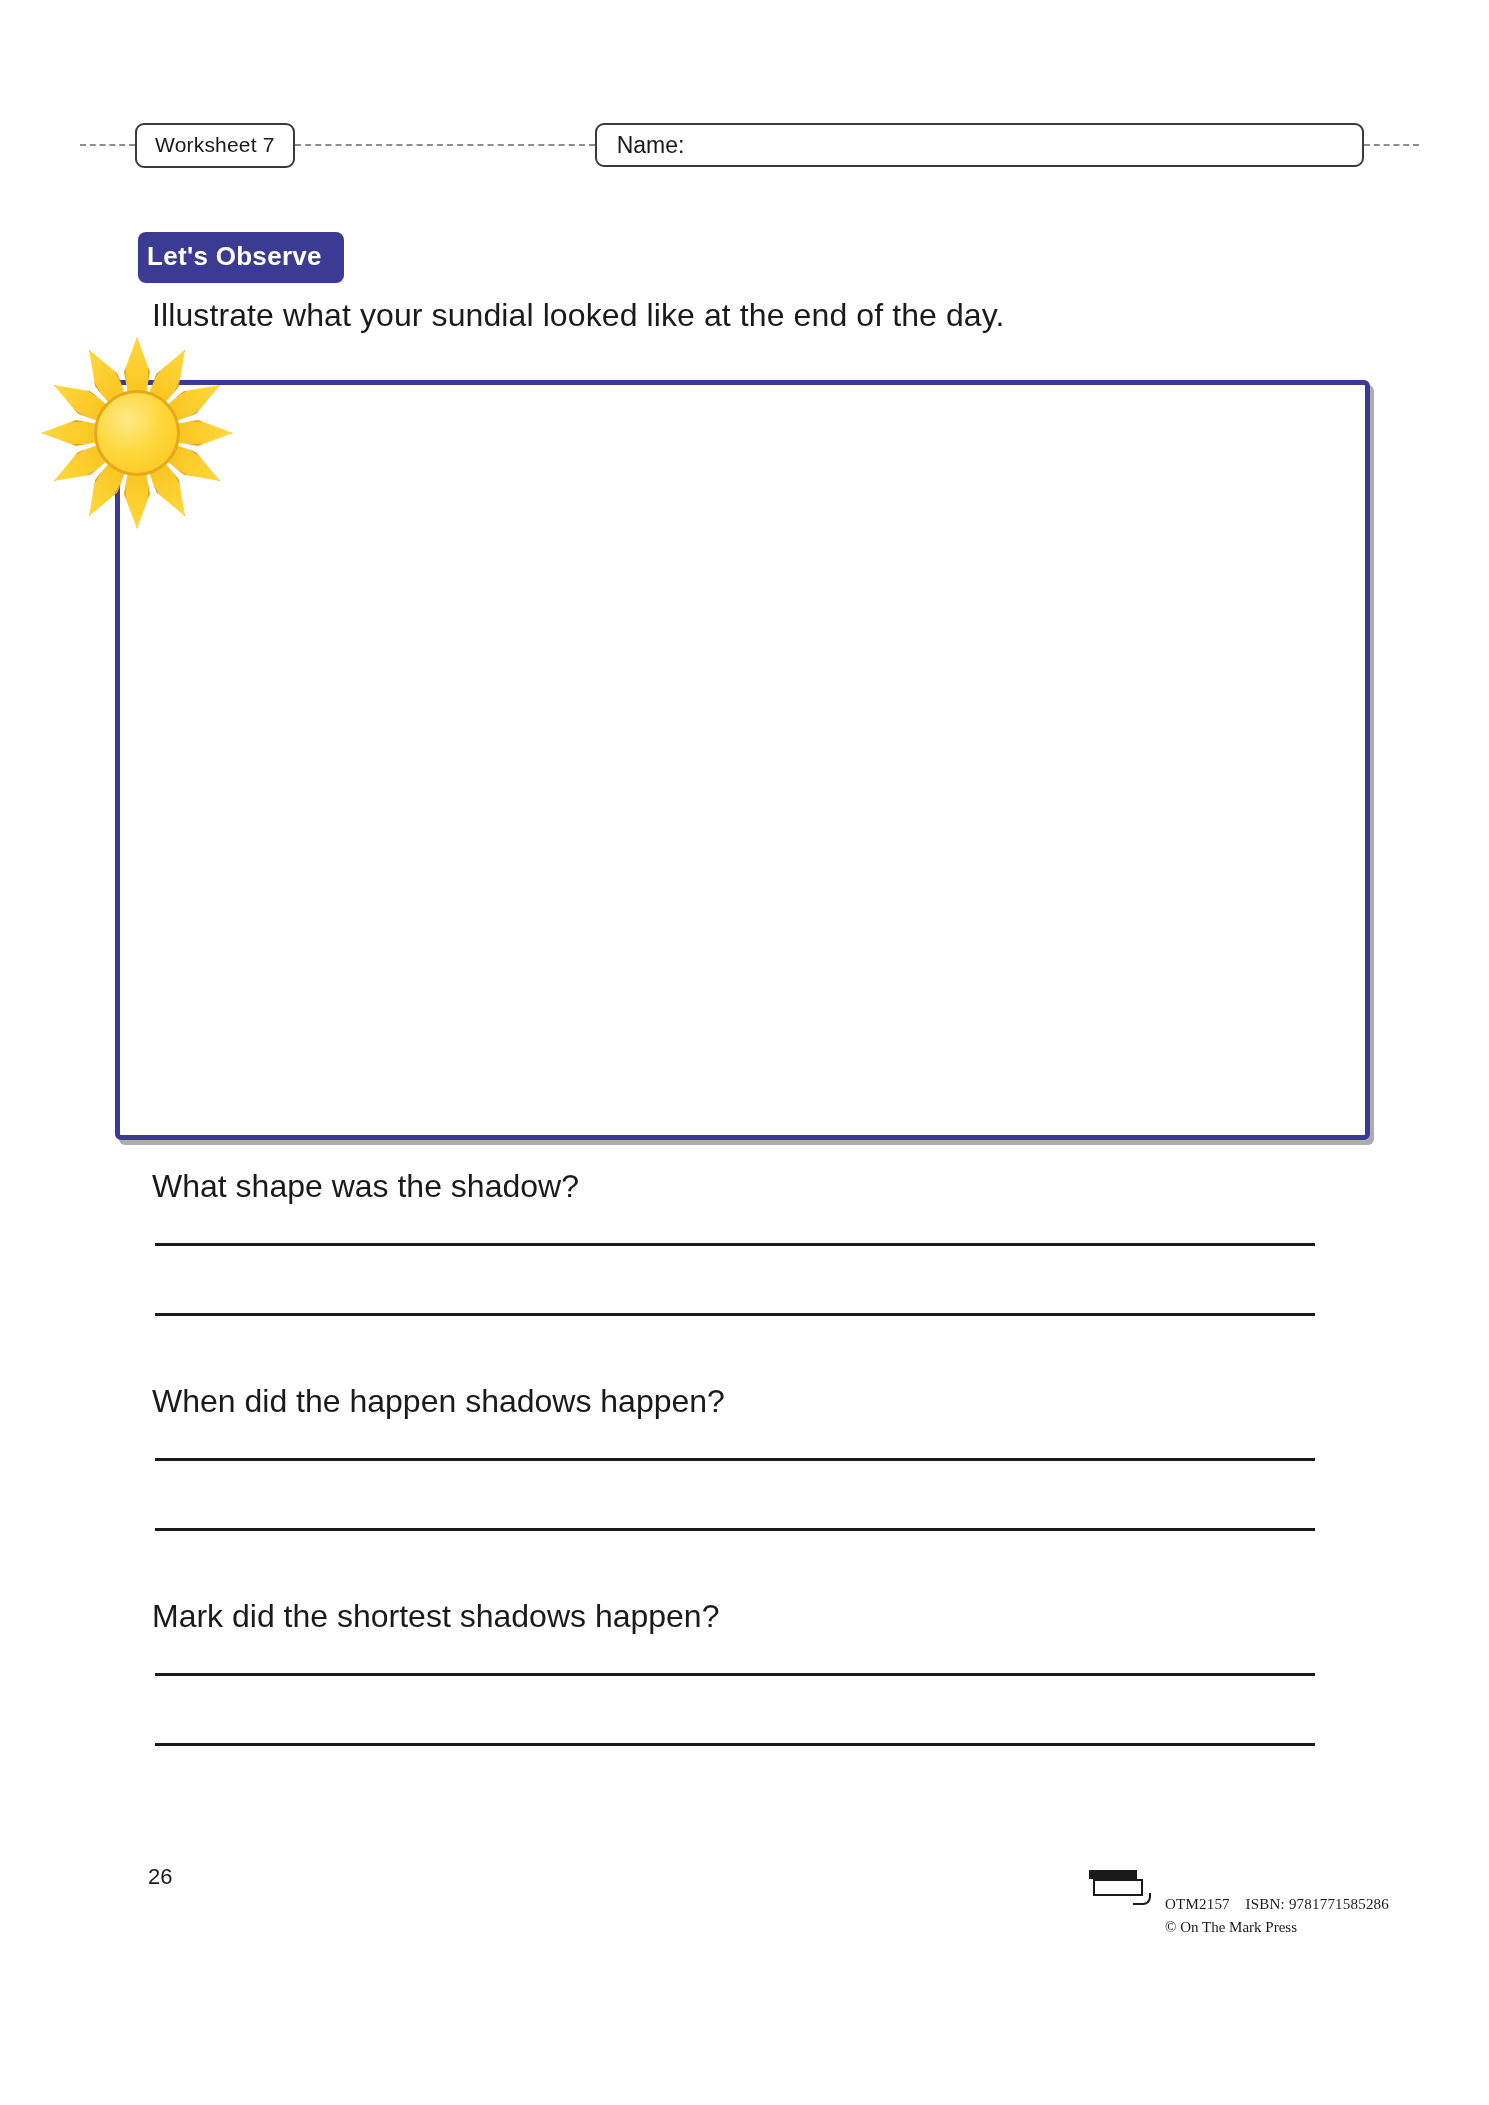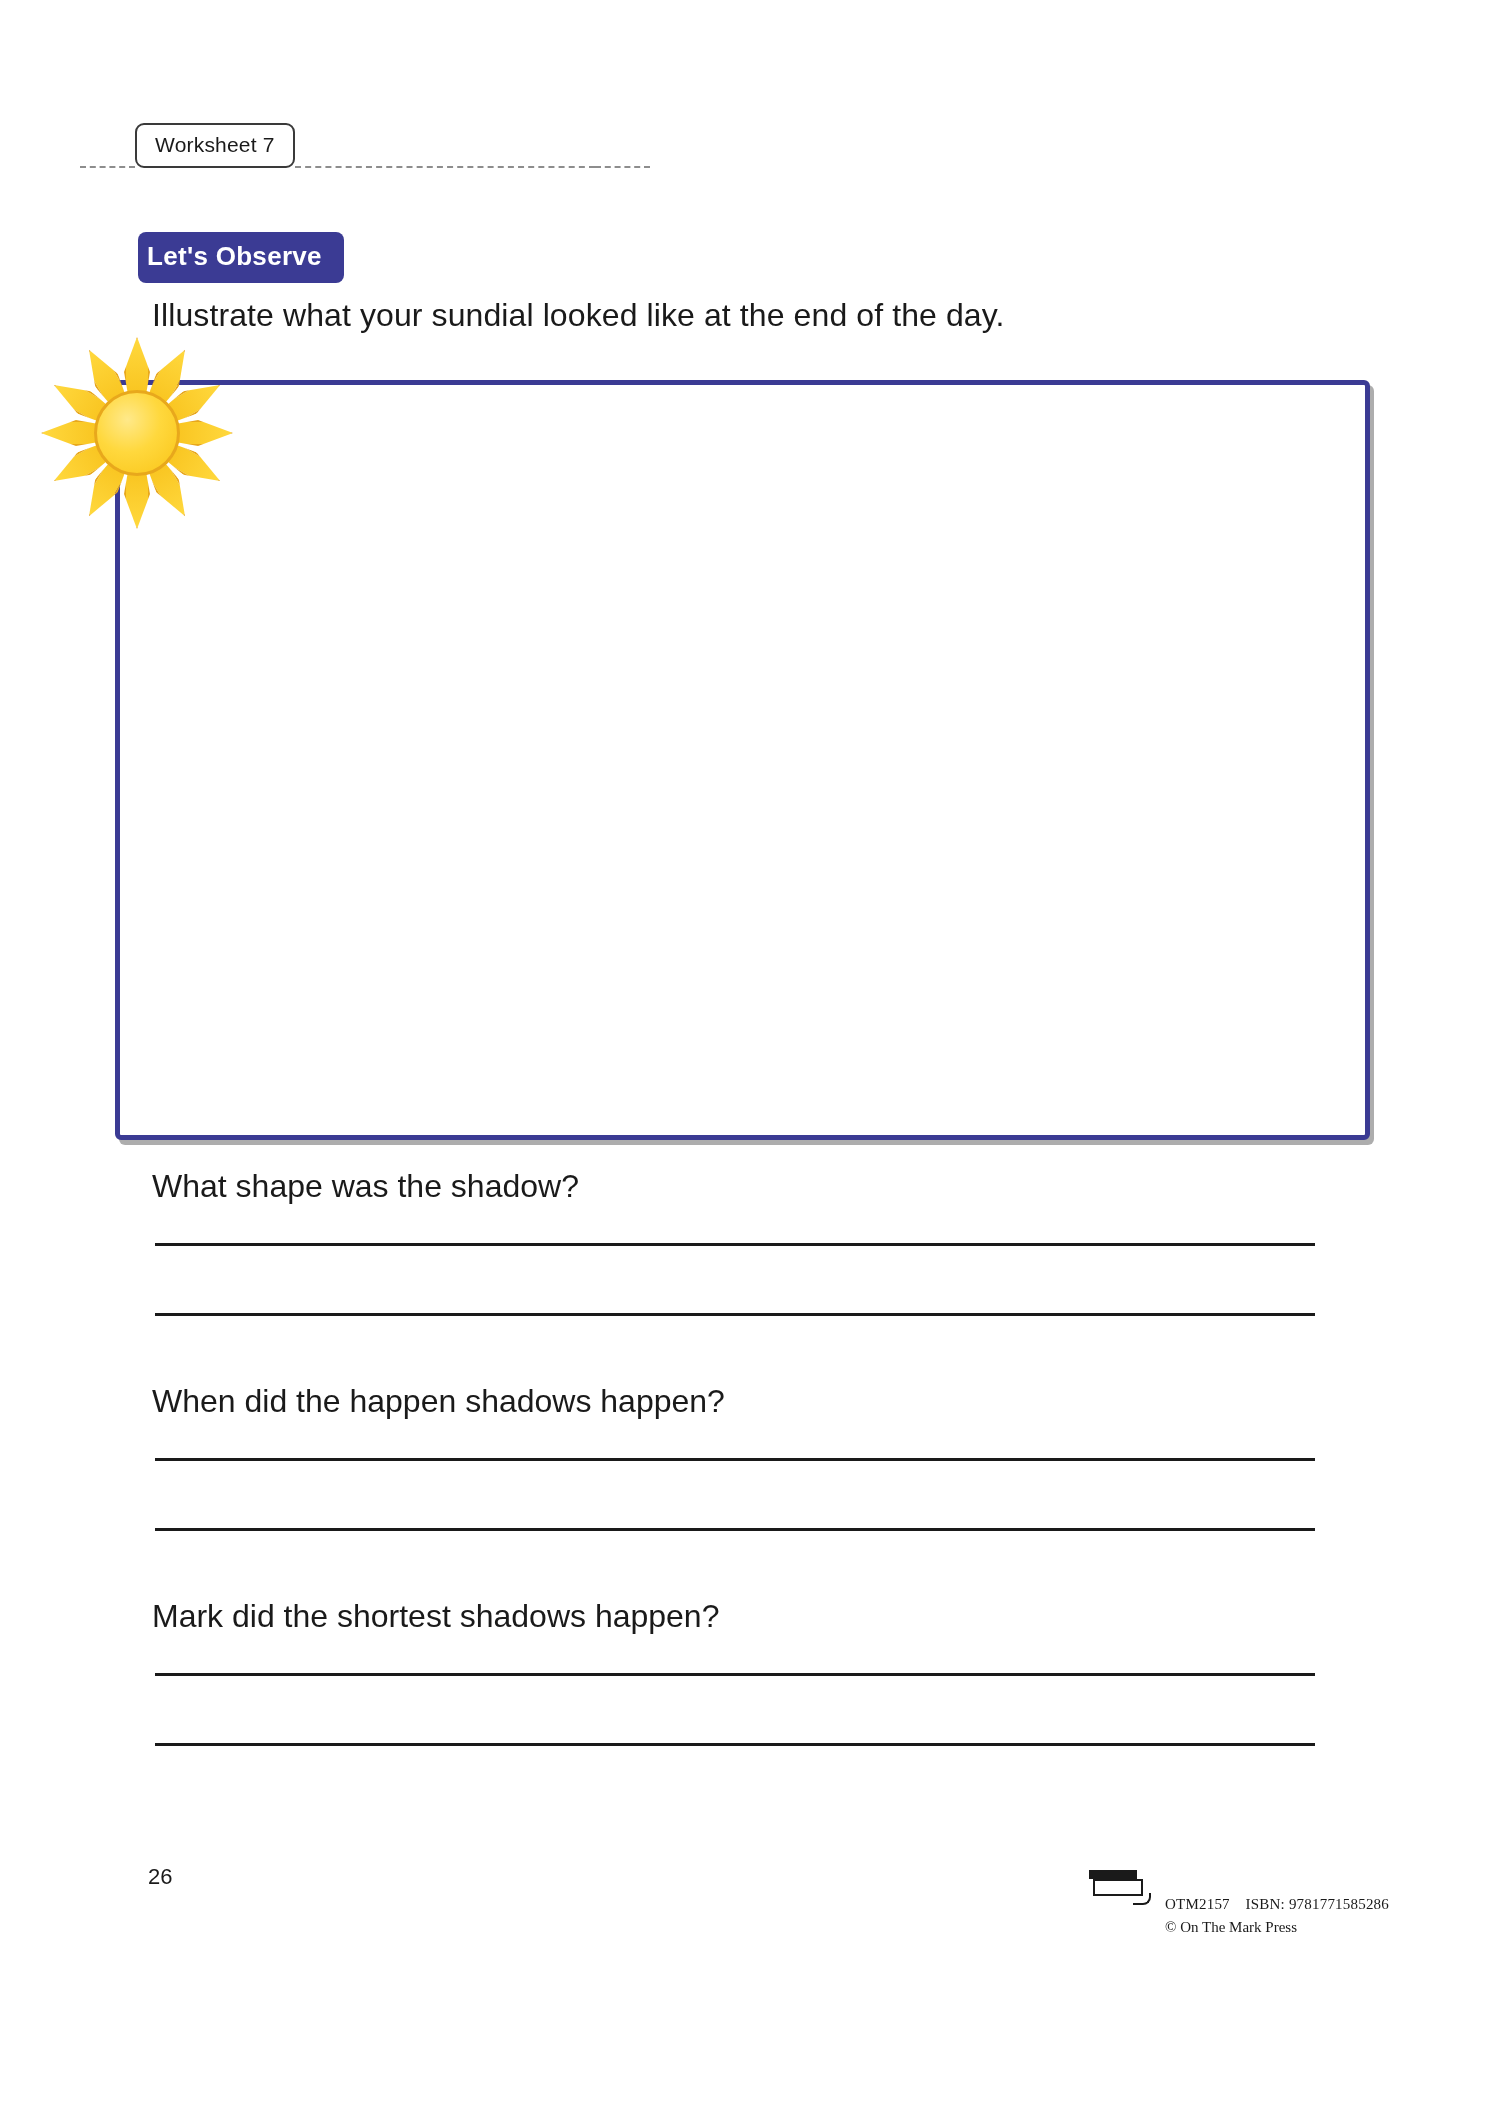--- a/index.html
+++ b/index.html
@@ -17,21 +17,21 @@
   }
 
   
   .header-row {
     position: absolute;
     top: 122px;
     left: 80px;
     right: 70px;
     height: 46px;
     display: flex;
-    align-items: flex-end;
+    align-items: center;
   }
   .dash-seg {
     flex: 0 0 auto;
     height: 0;
     border-top: 2px dashed #8d8d8d;
   }
   .dash-left { width: 55px; }
   .dash-mid  { width: 300px; }
   .dash-right{ width: 55px; }
 
@@ -198,20 +198,21 @@
   .footer-line2 { }
   .footer-serif { font-family: "Liberation Serif", serif; }
 </style>
 </head>
 <body>
 
 <div class="header-row">
   <div class="dash-seg dash-left"></div>
   <div class="ws-box">Worksheet 7</div>
   <div class="dash-seg dash-mid"></div>
+  <div class="name-box">Name:</div>
   <div class="dash-seg dash-right"></div>
 </div>
 
 <div class="badge">Let's Observe</div>
 <div class="instruction">Illustrate what your sundial looked like at the end of the day.</div>
 
 <div class="draw-box"></div>
 
 <div class="sun-wrap">
   <div class="ray" style="transform: rotate(0deg) translateY(-58px);"></div>

